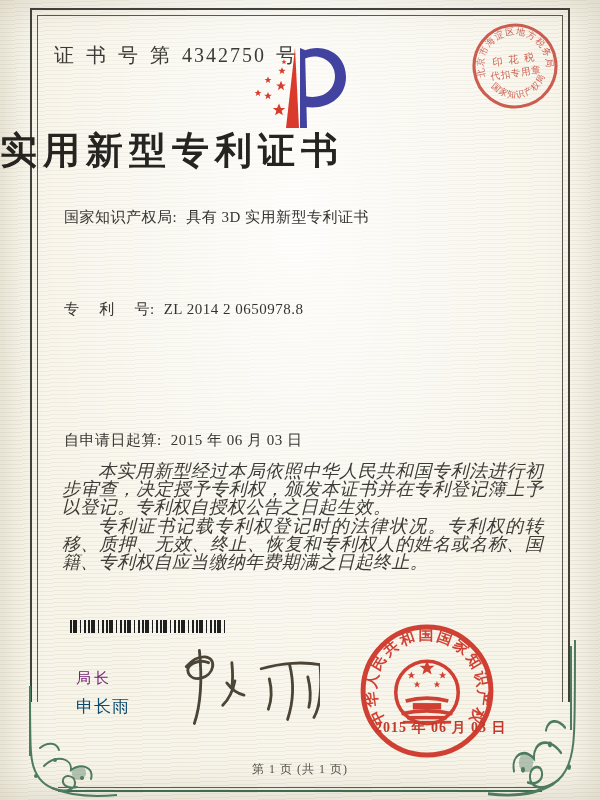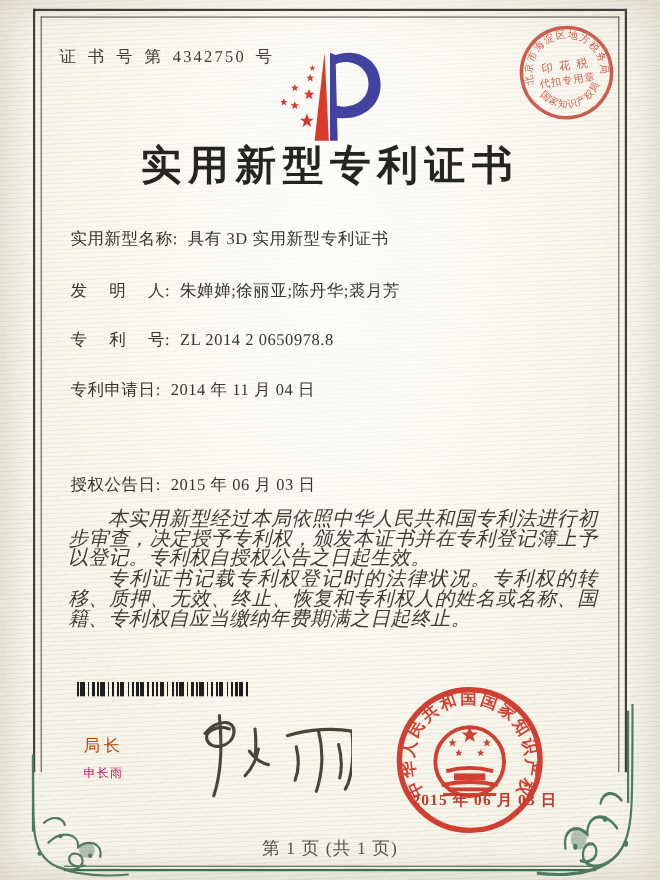--- a/index.html
+++ b/index.html
@@ -15,49 +15,49 @@
     background:
       radial-gradient(ellipse at 50% 28%, rgba(255,255,255,.85), rgba(255,255,255,0) 72%),
       repeating-linear-gradient(178deg, rgba(172,160,126,.14) 0 1px, rgba(255,255,255,0) 1px 4px);
   }
   
   .frame-outer { position:absolute; left:30px; top:8px; width:540px; height:694px;
     border:2.5px solid #42403a; border-bottom:none; }
   .frame-inner { position:absolute; left:37px; top:15px; width:526px; height:687px;
     border:1px solid #5a574e; border-bottom:none; }
 
-  .cert-no { position:absolute; left:54px; top:42px; font-size:15px; color:#3c3a35;
+  .cert-no { position:absolute; left:54px; top:42px; font-size:20px; color:#3c3a35;
     letter-spacing:2px; word-spacing:3px; }
 
   .logo { position:absolute; left:248px; top:40px; width:110px; height:100px; }
 
   .tax-stamp { position:absolute; left:452px; top:3px; width:126px; height:126px;
     transform:rotate(-8deg); opacity:.88; }
   .tax-stamp text { fill:#c64a3c; font-family:"Liberation Serif",serif; }
 
-  .title { position:absolute; left:0; top:126px; width:100%; text-align:center;
+  .title { position:absolute; left:0; top:126px; width:100%; 
     font-size:37px; font-weight:700; letter-spacing:6px; color:#262420; }
 
   .field { position:absolute; left:64px; font-size:15px; color:#363430; letter-spacing:.5px; white-space:nowrap; }
   .field .flabel { margin-right:9px; }
   .f1{top:208px} .f2{top:255px} .f3{top:300px} .f4{top:345px} .f5{top:388px} .f6{top:431px}
 
   .paragraphs { position:absolute; left:62px; top:462px; width:481px; }
   .paragraphs p { font-size:18px; line-height:18.2px; color:#3d3b36; text-align:justify;
     text-indent:2em; letter-spacing:.3px; font-style:italic; }
 
   .barcode { position:absolute; left:70px; top:620px; width:158px; height:13px;
     background:repeating-linear-gradient(90deg,
       #1f1f1f 0 2px, transparent 2px 3px,
       #1f1f1f 3px 7px, transparent 7px 10px,
       #1f1f1f 10px 11px, transparent 11px 14px,
       #1f1f1f 14px 16px, transparent 16px 18px); }
 
-  .sig-title { position:absolute; left:76px; top:669px; font-size:15px; letter-spacing:3px; color:#c2410c; }
-  .sig-name  { position:absolute; left:76px; top:695px; font-size:11px; letter-spacing:1px; color:#be185d; }
+  .sig-title { position:absolute; left:76px; top:669px; font-size:15px; letter-spacing:3px; color:#701a75; }
+  .sig-name  { position:absolute; left:76px; top:695px; font-size:17px; letter-spacing:1px; color:#0c4a6e; }
   .signature { position:absolute; left:168px; top:646px; width:152px; height:82px; }
   .signature path { stroke:#4b4538; stroke-width:2.8; fill:none; stroke-linecap:round; stroke-linejoin:round; }
 
   .seal { position:absolute; left:356px; top:620px; width:142px; height:142px; z-index:5; opacity:.93; }
   .seal .red { fill:#cd3326; }
   .seal text { fill:#cd3326; font-family:"Liberation Serif",serif; font-weight:700; }
   .seal-date { position:absolute; left:375px; top:719px; z-index:6; font-size:14px; font-weight:700;
     color:#c2392b; letter-spacing:1px; white-space:nowrap; }
 
   .corner { position:absolute; width:95px; height:112px; z-index:2; }
@@ -65,21 +65,21 @@
   .corner circle { fill:#4e7b5f; }
   .corner .petal { fill:rgba(78,123,98,.4); stroke:none; }
   .corner-left { left:22px; top:686px; }
   .corner-right { left:488px; top:640px; height:158px; transform:scaleX(-1); }
   .side-line-left  { position:absolute; left:29px; top:690px; width:2px; height:66px; background:#4e7b5f; }
   .side-line-right { position:absolute; left:570px; top:646px; width:2px; height:84px; background:#4e7b5f; }
   .bottom-line { position:absolute; left:58px; right:58px; top:787px; height:5px;
     border-top:1.5px solid #3e6b52; border-bottom:2.5px solid #3e6b52; }
 
   .footer { position:absolute; left:0; top:761px; width:100%; text-align:center;
-    font-size:16px; color:#55524a; letter-spacing:1px; }
+    font-size:12px; color:#55524a; letter-spacing:1px; }
 </style>
 </head>
 <body>
 
 <div class="page">
   <div class="texture"></div>
 
   <div class="frame-outer"></div>
   <div class="frame-inner"></div>
 
@@ -112,33 +112,27 @@
     <text font-size="11" letter-spacing="1">
       <textPath href="#arcBot" startOffset="2">国家知识产权局</textPath>
     </text>
     <text x="80" y="76" font-size="13" text-anchor="middle" letter-spacing="2">印 花 税</text>
     <text x="80" y="93" font-size="12" text-anchor="middle" letter-spacing="1">代扣专用章</text>
   </svg>
 
   <h1 class="title">实用新型专利证书</h1>
 
   <div class="field f1">
-    <span class="flabel">实用新型名称:</span><span class="fvalue">具有 3D 实用新型专利证书</span>
-  </div>
-  <div class="field f2">
-    <span class="flabel">发　 明　 人:</span><span class="fvalue">朱婵婵;徐丽亚;陈丹华;裘月芳</span>
+    <span class="flabel">国家知识产权局:</span><span class="fvalue">具有 3D 实用新型专利证书</span>
   </div>
   <div class="field f3">
     <span class="flabel">专　 利　 号:</span><span class="fvalue">ZL 2014 2 0650978.8</span>
   </div>
-  <div class="field f4">
-    <span class="flabel">专利申请日:</span><span class="fvalue">2014 年 11 月 04 日</span>
-  </div>
   <div class="field f6">
-    <span class="flabel">授权公告日:</span><span class="fvalue">2015 年 06 月 03 日</span>
+    <span class="flabel">自申请日起算:</span><span class="fvalue">2015 年 06 月 03 日</span>
   </div>
 
   <div class="paragraphs">
     <p>本实用新型经过本局依照中华人民共和国专利法进行初步审查，决定授予专利权，颁发本证书并在专利登记簿上予以登记。专利权自授权公告之日起生效。</p>
     <p>专利证书记载专利权登记时的法律状况。专利权的转移、质押、无效、终止、恢复和专利权人的姓名或名称、国籍、专利权自应当缴纳年费期满之日起终止。</p>
   </div>
 
   <div class="barcode"></div>
 
   <div class="sig-title">局长</div>

